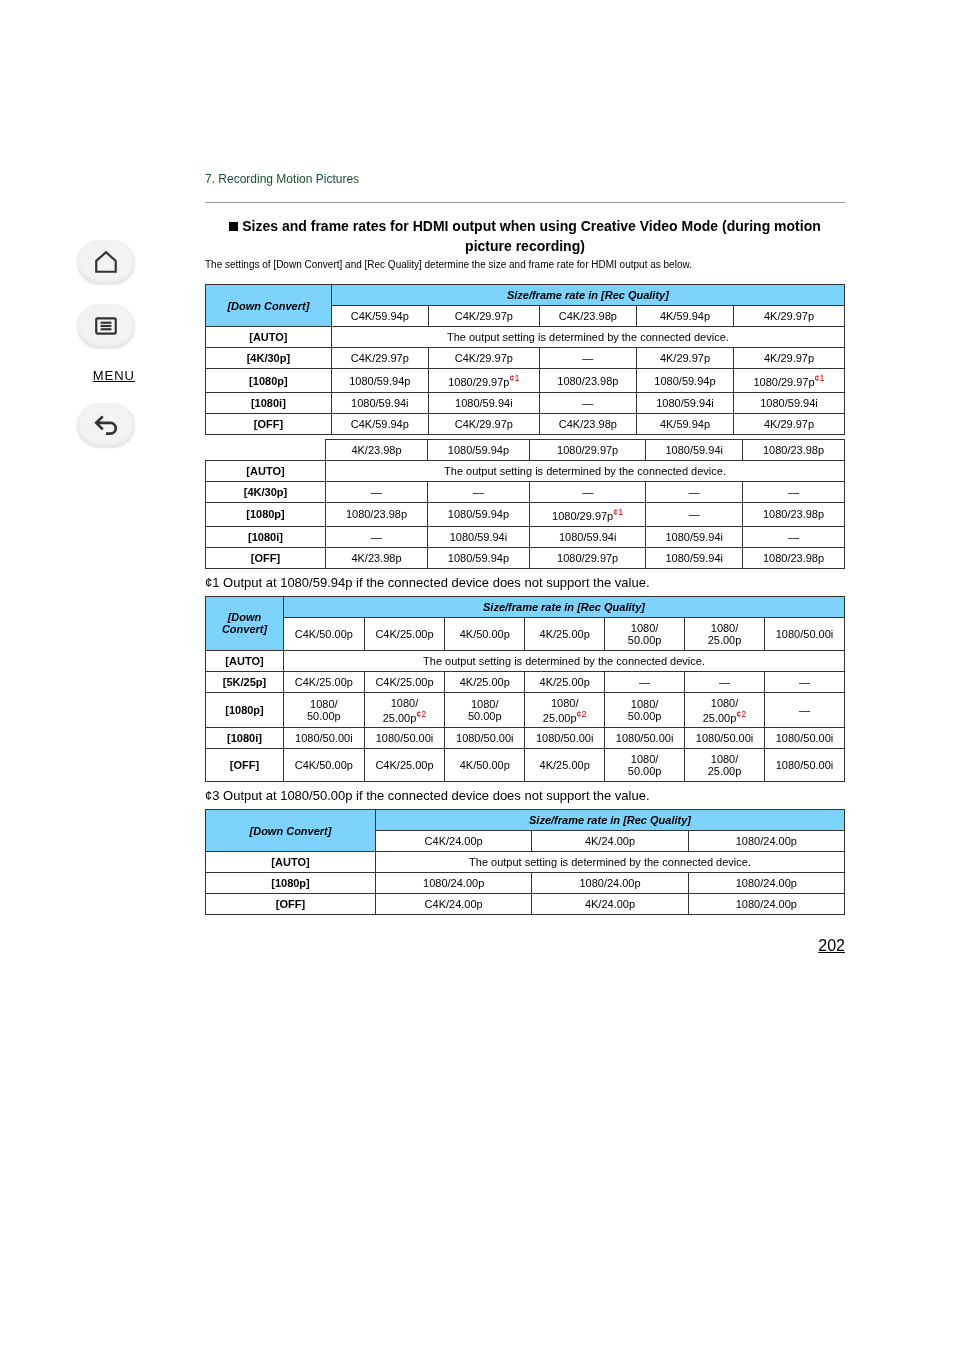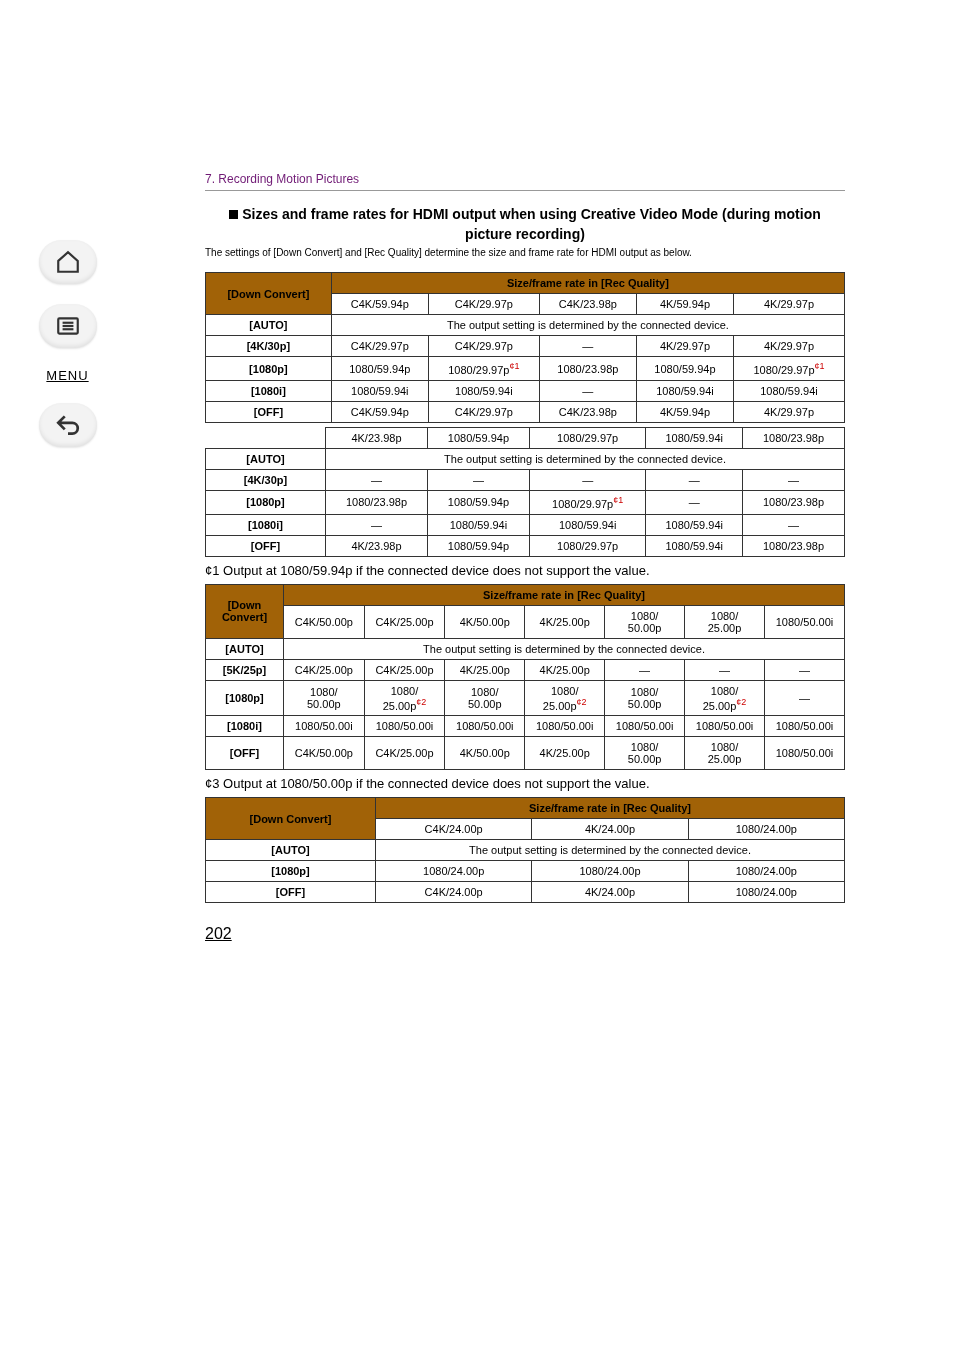--- a/index.html
+++ b/index.html
@@ -12,21 +12,21 @@
     position: relative;
   }
   .sidebar {
     position: absolute;
     left: 0;
     top: 0;
     width: 135px;
     height: 100%;
     display: flex;
     flex-direction: column;
-    align-items: center;
+    align-items: flex-end;
     padding-top: 240px;
     gap: 20px;
   }
   .side-btn {
     width: 58px;
     height: 44px;
     background: #f3f3f3;
     border-radius: 22px;
     display: flex;
     align-items: center;
@@ -41,23 +41,23 @@
     letter-spacing: 1px;
   }
   .main {
     position: absolute;
     left: 205px;
     top: 172px;
     width: 640px;
   }
   .breadcrumb {
     font-size: 12px;
-    color: #701a75;
+    color: #14532d;
     border-bottom: 1px solid #999;
-    padding-bottom: 4px;
+    padding-bottom: 16px;
     margin-bottom: 14px;
   }
   .sq { display: inline-block; width: 9px; height: 9px; background: #000; vertical-align: baseline; margin-right: 4px; }
   .heading {
     font-size: 14px;
     font-weight: bold;
     margin-bottom: 2px;
     line-height: 1.4;
     text-align: center;
   }
@@ -75,29 +75,29 @@
     width: 100%;
     font-size: 11px;
     margin-bottom: 4px;
   }
   th, td {
     border: 1px solid #333;
     padding: 4px 4px;
     text-align: center;
     vertical-align: middle;
   }
-  th { font-weight: bold; background: #a16207; }
+  th { font-weight: bold; background: #7dd3fc; font-style: italic; }
   .left-head { font-weight: bold; }
   .footnote {
     font-size: 13px;
     margin: 6px 0 6px 0;
   }
   .section-gap { margin-top: 4px; }
   .pagenum {
-    text-align: left;
+    text-align: right;
     font-size: 16px;
     text-decoration: underline;
     margin-top: 22px;
   }
   .sup1 { color: #c00; font-size: 9px; vertical-align: super; }
 </style>
 </head>
 <body>
 
 <div class="sidebar">

